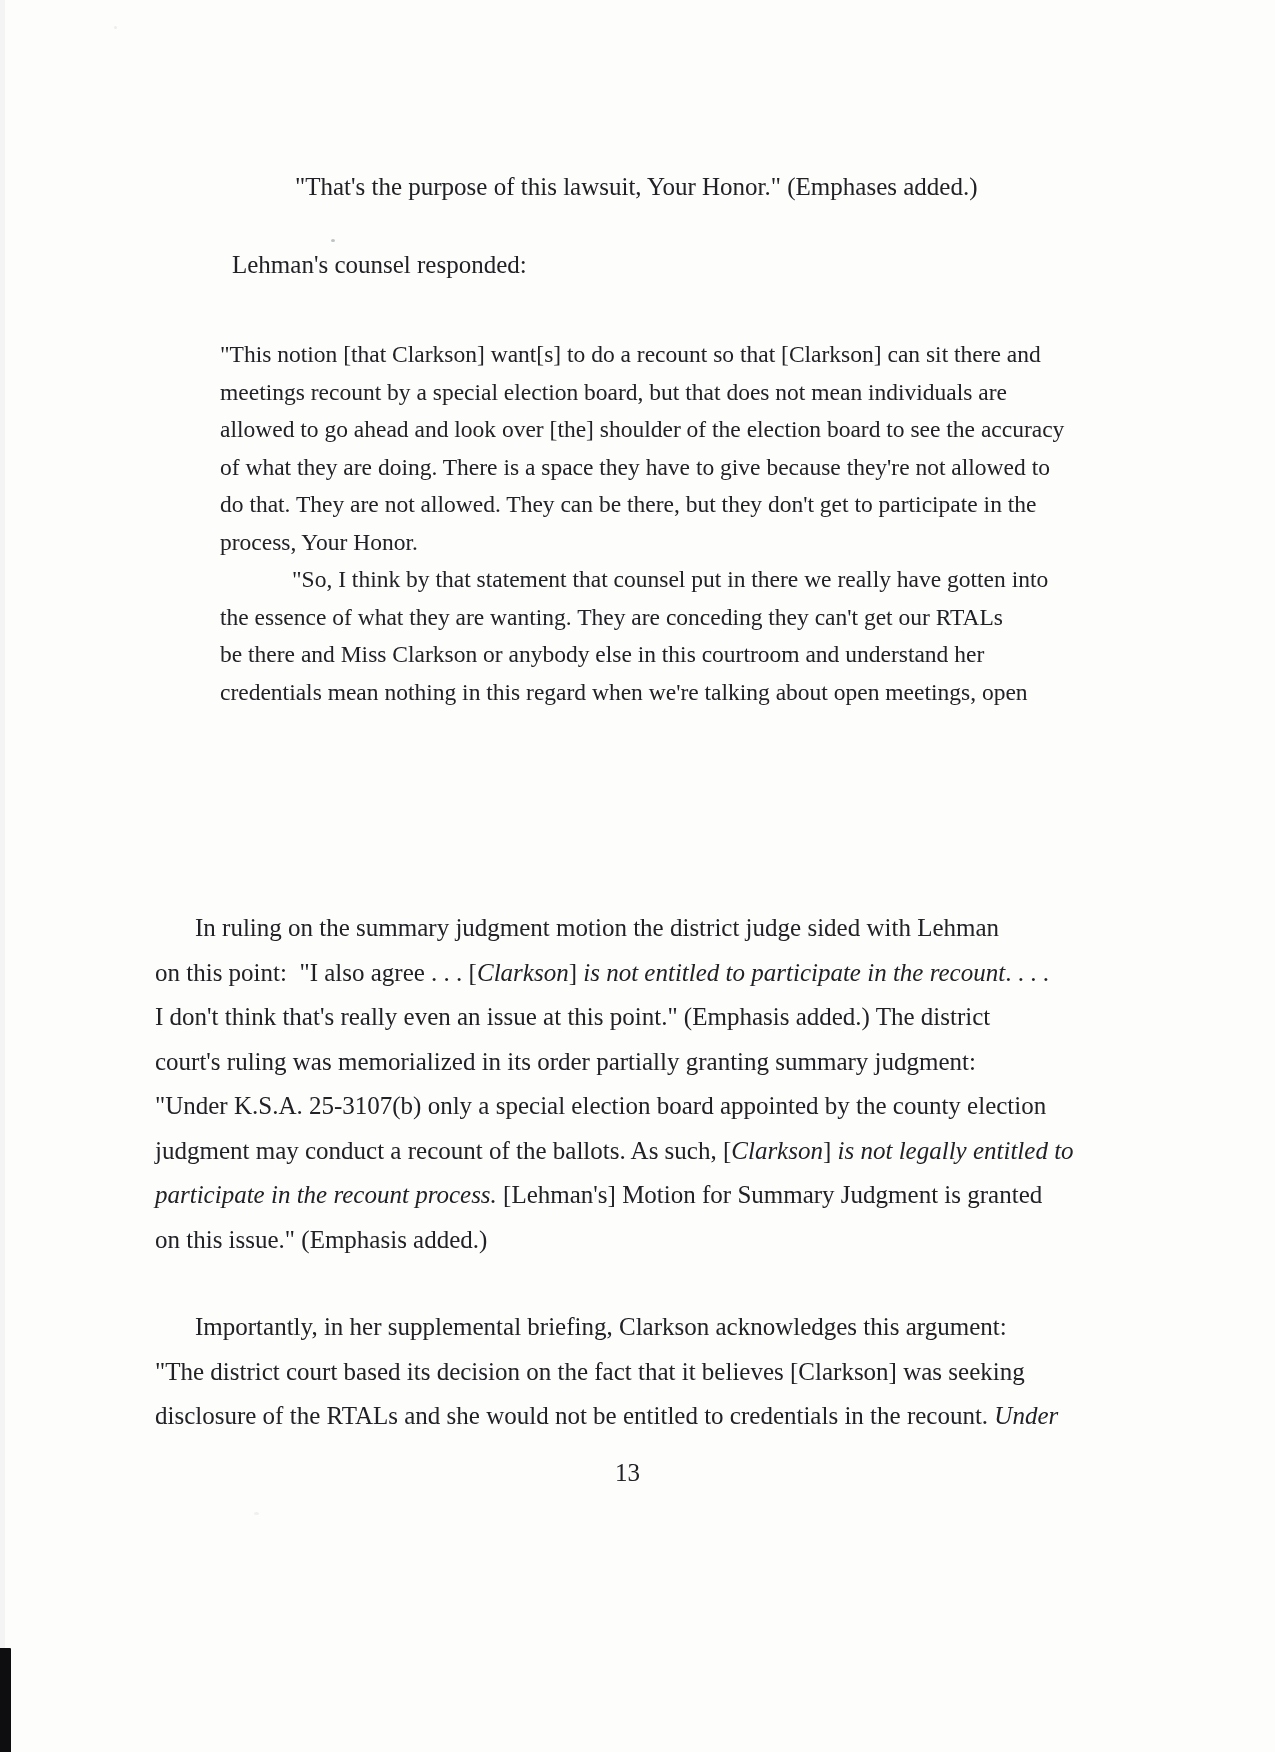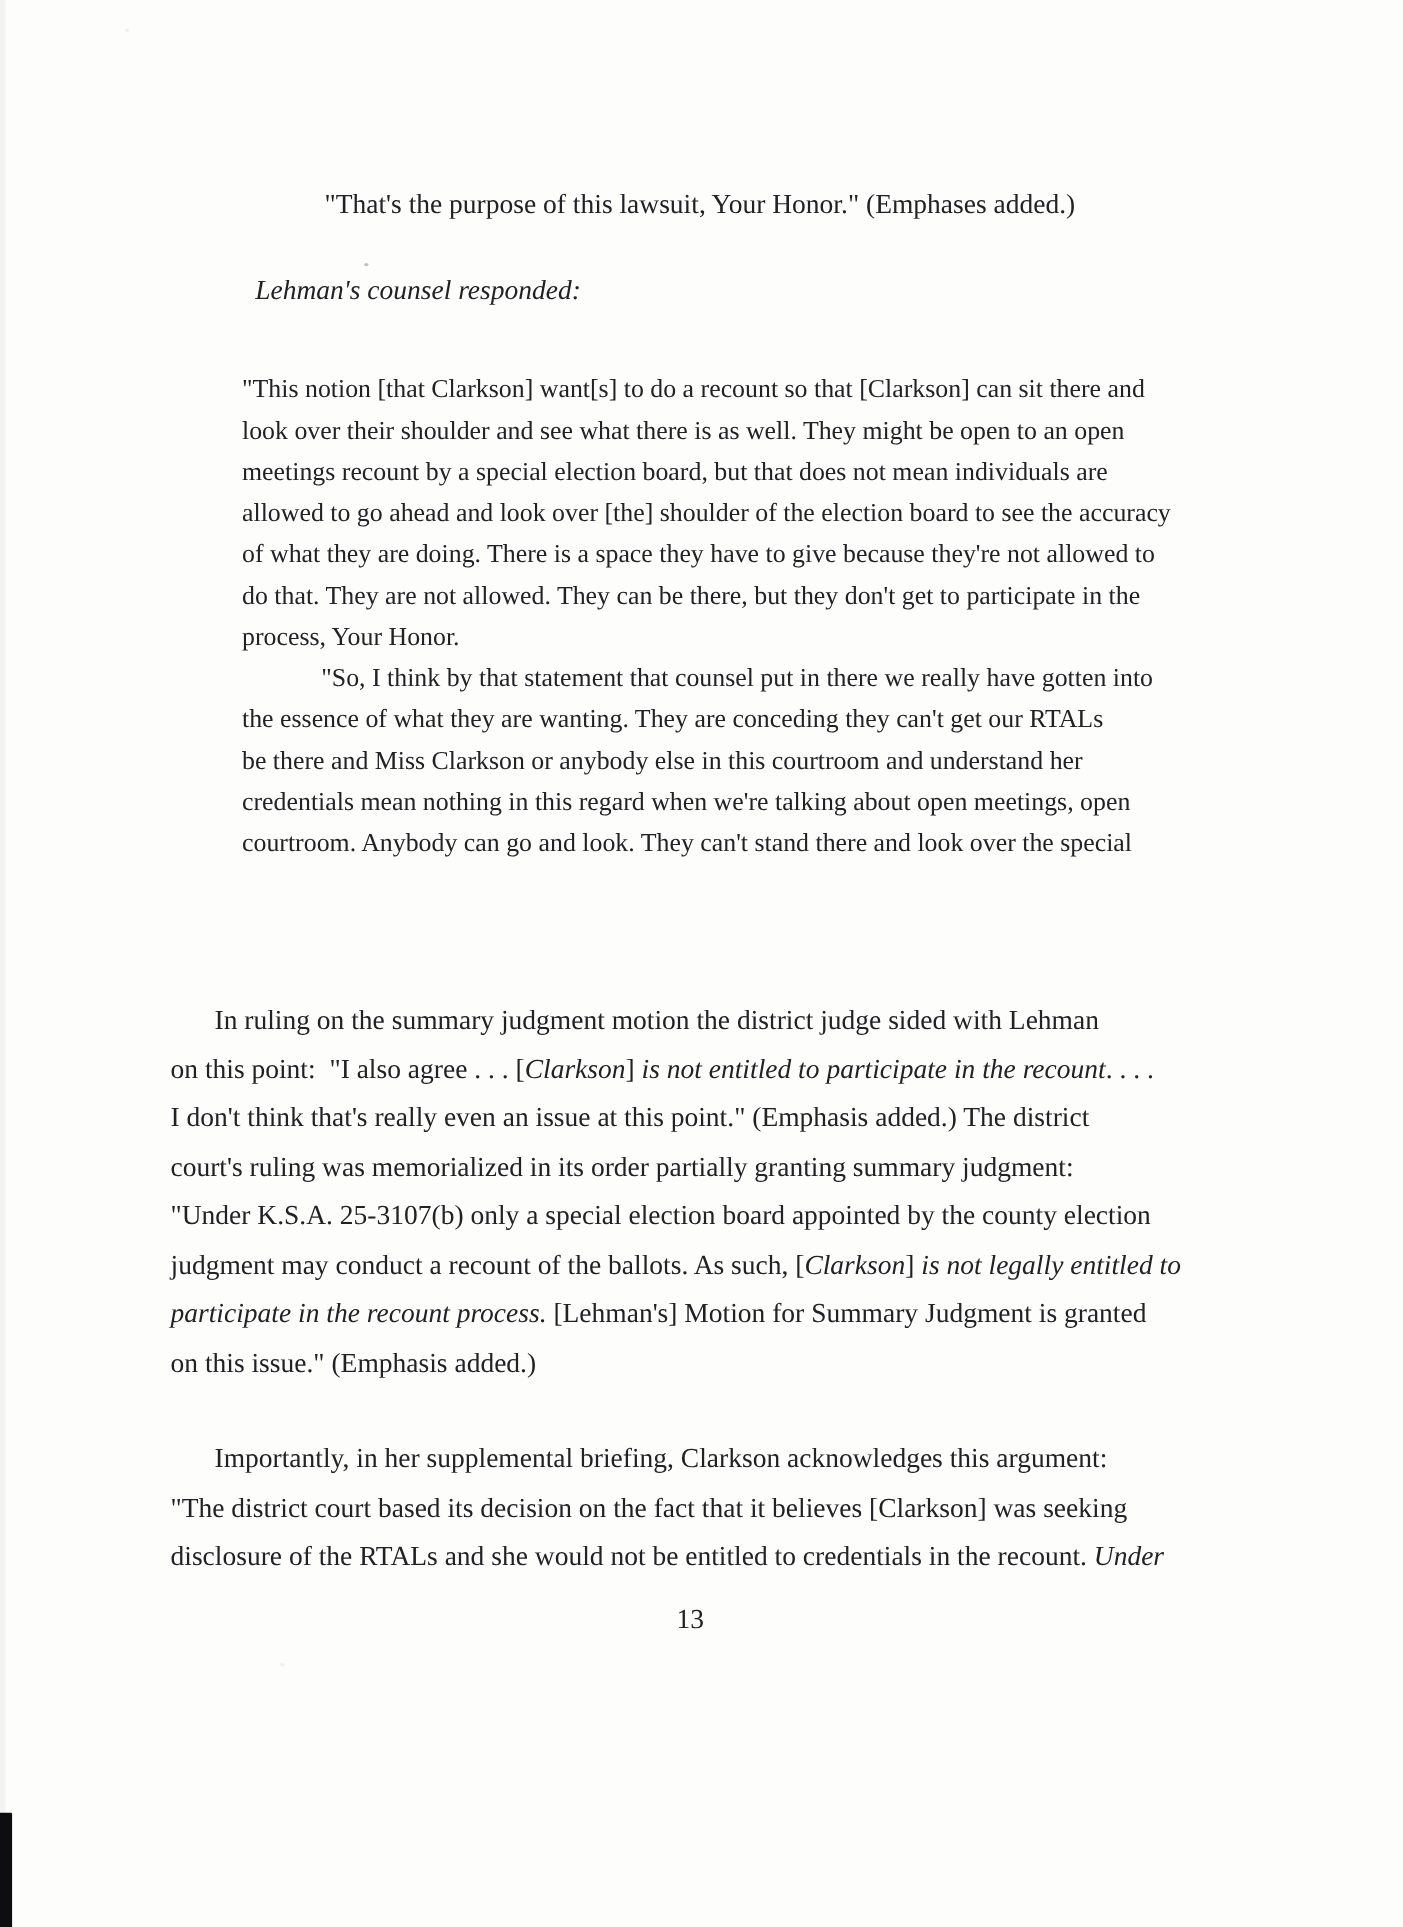--- a/index.html
+++ b/index.html
@@ -27,21 +27,21 @@
 
   .line{white-space:pre;}
   .it{font-style:italic;}
 
   .top-quote{
     position:absolute;left:295px;top:172px;
     font-size:25px;line-height:30px;white-space:pre;
   }
   .lead-in{
     position:absolute;left:232px;top:250px;
-    font-size:25px;line-height:30px;white-space:pre;font-style:italic;
+    font-size:25px;line-height:30px;white-space:pre;
   }
   .quote-block{
     position:absolute;left:220px;top:336px;
     font-size:23.5px;
   }
   .quote-block .line{height:37.5px;line-height:37.5px;}
   .q-indent .line:first-child{text-indent:72px;}
 
   .body-para{position:absolute;left:155px;font-size:25px;}
   .body-para .line{height:44.5px;line-height:44.5px;}
@@ -64,33 +64,31 @@
   <div class="speck s2"></div>
   <div class="speck s3"></div>
 
   <div class="top-quote">"That's the purpose of this lawsuit, Your Honor." (Emphases added.)</div>
 
   <div class="lead-in">Lehman's counsel responded:</div>
 
   <div class="quote-block">
     <div class="q-para">
         <div class="line">"This notion [that Clarkson] want[s] to do a recount so that [Clarkson] can sit there and</div>
-        <div class="line">look over their shoulder and see what there is as well. They might be open to an open</div>
         <div class="line">meetings recount by a special election board, but that does not mean individuals are</div>
         <div class="line">allowed to go ahead and look over [the] shoulder of the election board to see the accuracy</div>
         <div class="line">of what they are doing. There is a space they have to give because they're not allowed to</div>
         <div class="line">do that. They are not allowed. They can be there, but they don't get to participate in the</div>
         <div class="line">process, Your Honor.</div>
       </div>
     <div class="q-para q-indent">
         <div class="line">"So, I think by that statement that counsel put in there we really have gotten into</div>
         <div class="line">the essence of what they are wanting. They are conceding they can't get our RTALs</div>
         <div class="line">be there and Miss Clarkson or anybody else in this courtroom and understand her</div>
         <div class="line">credentials mean nothing in this regard when we're talking about open meetings, open</div>
-        <div class="line">courtroom. Anybody can go and look. They can't stand there and look over the special</div>
       </div>
   </div>
 
   <div class="body-para p1">
       <div class="line"><span>In ruling on the summary judgment motion the district judge sided with Lehman</span></div>
       <div class="line"><span>on this point:  "I also agree . . . [</span><span class="it">Clarkson</span><span>] </span><span class="it">is not entitled to participate in the recount</span><span>. . . .</span></div>
       <div class="line"><span>I don't think that's really even an issue at this point." (Emphasis added.) The district</span></div>
       <div class="line"><span>court's ruling was memorialized in its order partially granting summary judgment:</span></div>
       <div class="line"><span>"Under K.S.A. 25-3107(b) only a special election board appointed by the county election</span></div>
       <div class="line"><span>judgment may conduct a recount of the ballots. As such, [</span><span class="it">Clarkson</span><span>] </span><span class="it">is not legally entitled to</span></div>

